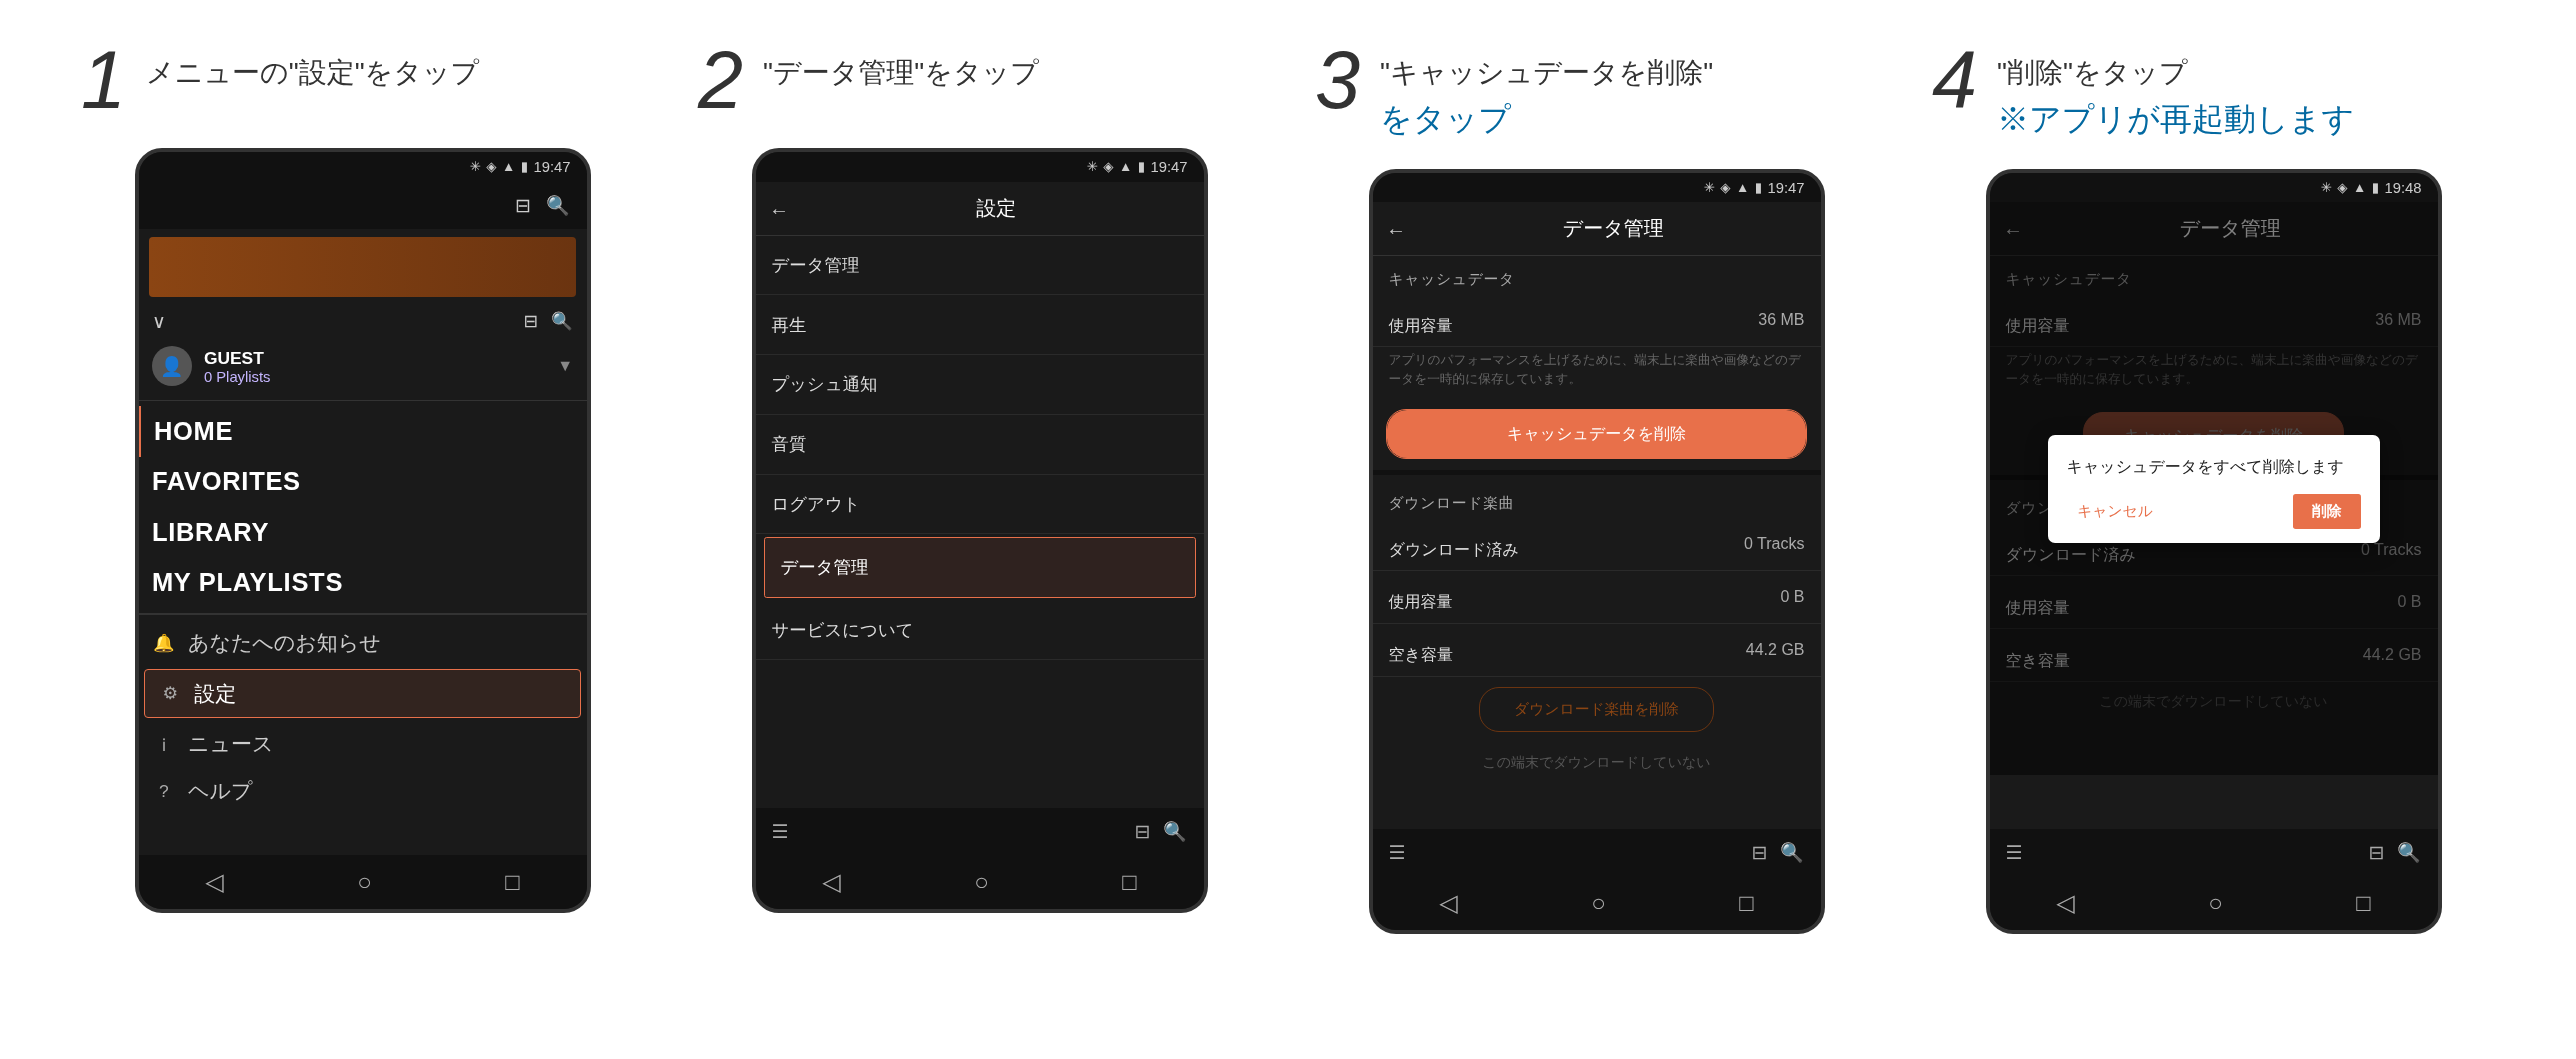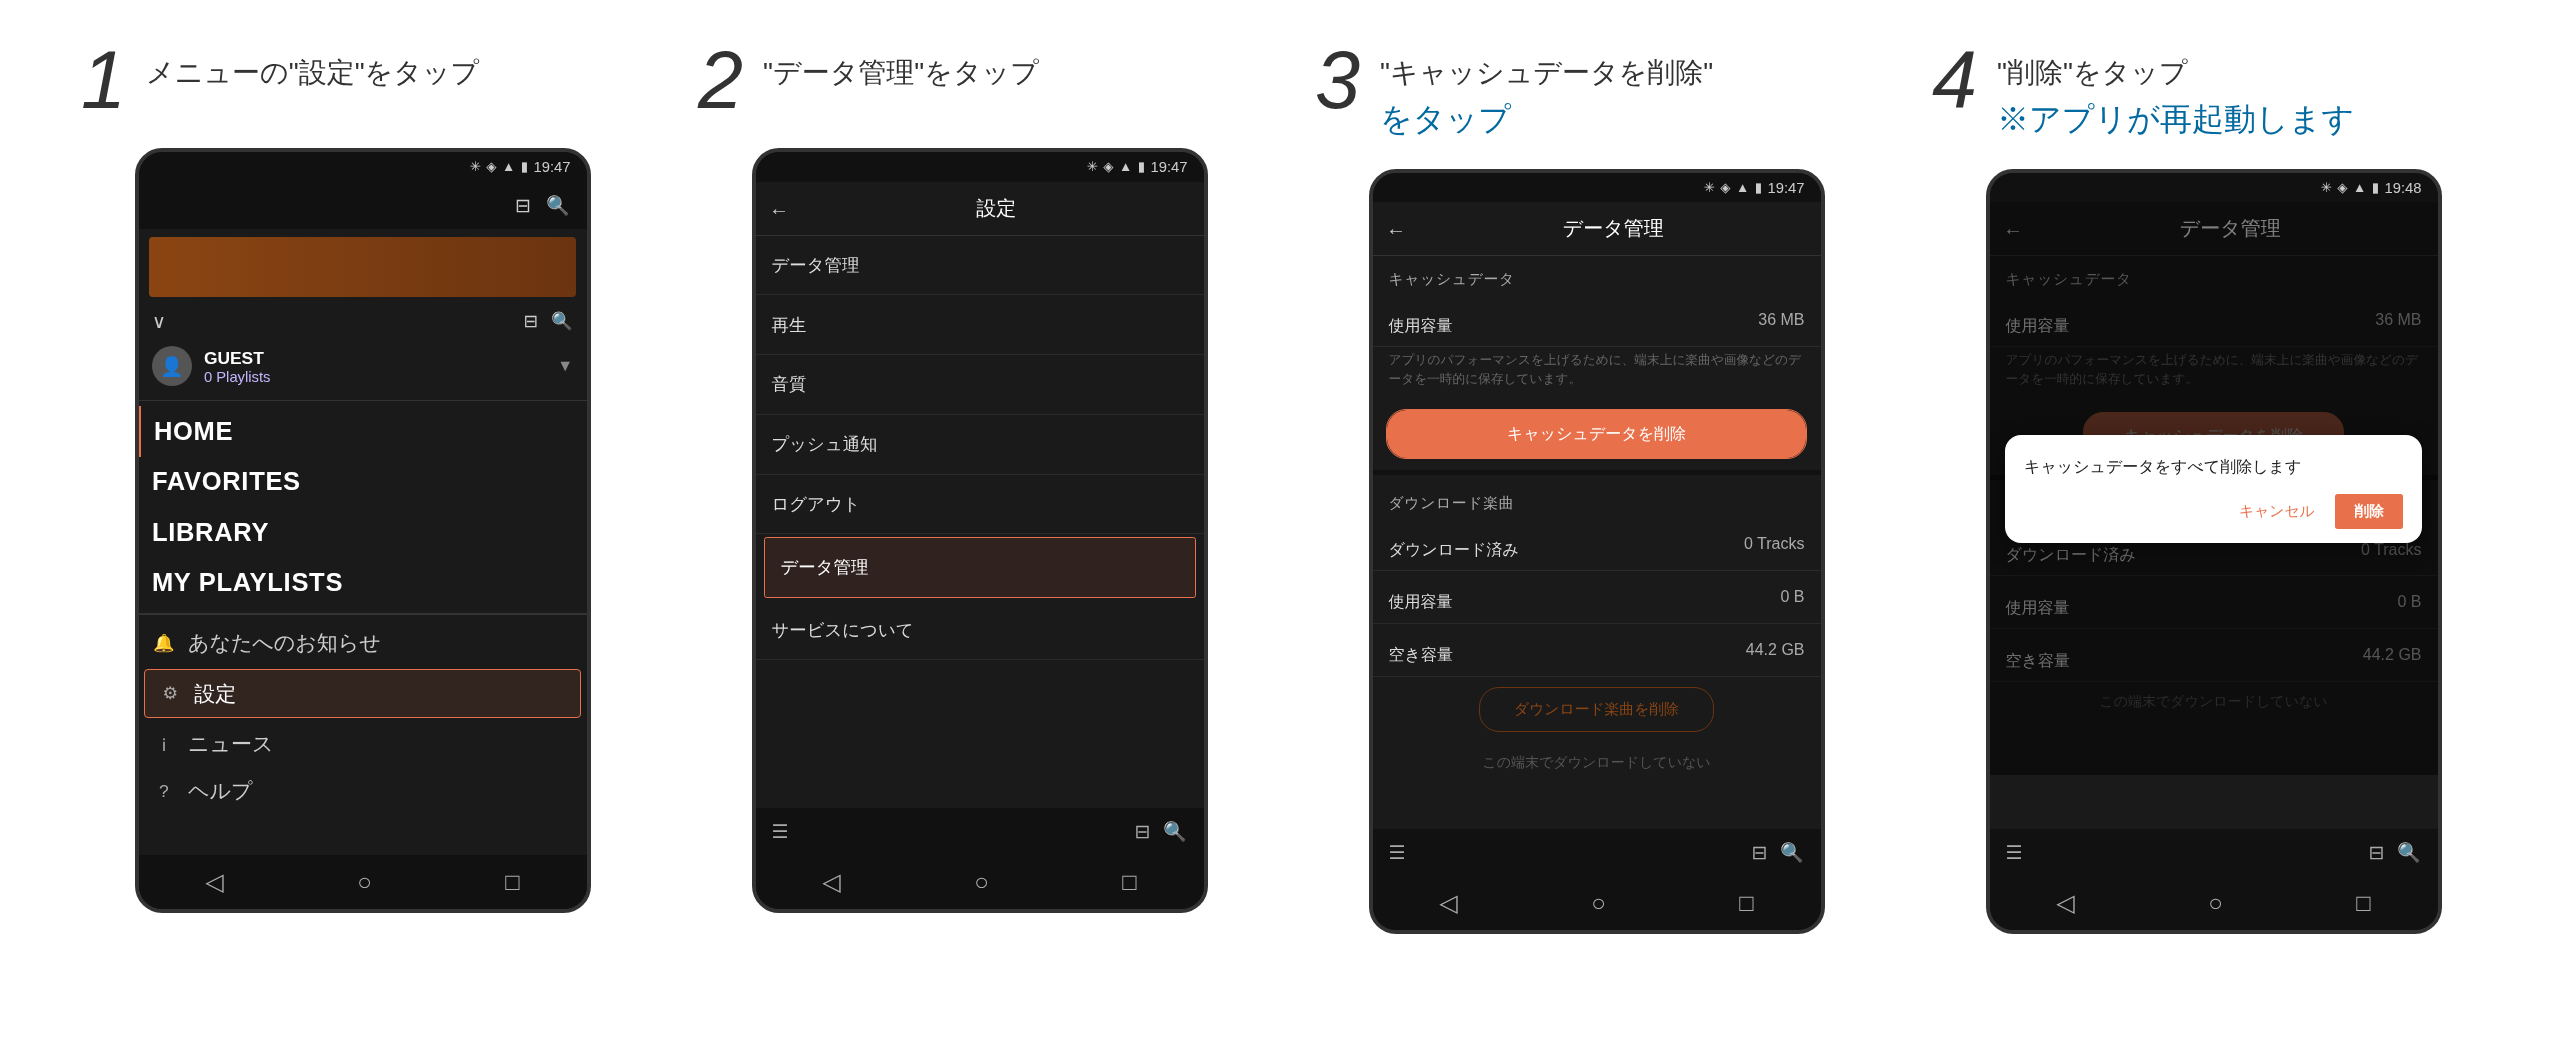--- a/index.html
+++ b/index.html
@@ -384,38 +384,38 @@
       bottom: 54px;
       background: rgba(0,0,0,0.5);
       display: flex;
       align-items: center;
       justify-content: center;
       z-index: 10;
     }
 
     .dialog-box {
       background: #fff;
-      border-radius: 16px;
+      border-radius: 7px;
       padding: 21.5px 19px 13.4px;
-      width: 417px;
+      width: 332px;
       box-shadow: 0 5.4px 21.5px rgba(0,0,0,0.4);
     }
 
     .dialog-title {
       color: #222;
       font-size: 16px;
       font-weight: 500;
       margin-bottom: 16px;
       line-height: 1.4;
     }
 
     .dialog-actions {
       display: flex;
-      justify-content: flex-end;
-      gap: 10px;
+      justify-content: space-between;
+      gap: 22px;
     }
 
     .dialog-cancel {
       color: #e8704a;
       font-size: 14.8px;
       background: none;
       border: none;
       padding: 6.7px 10.7px;
     }
 
@@ -564,24 +564,24 @@
 
         <div class="scrollable">
 
           <div class="settings-item">
             <span class="settings-item-label">データ管理</span>
           </div>
           <div class="settings-item">
             <span class="settings-item-label">再生</span>
           </div>
           <div class="settings-item">
+            <span class="settings-item-label">プッシュ通知</span>
+          </div>
+          <div class="settings-item">
             <span class="settings-item-label">音質</span>
-          </div>
-          <div class="settings-item">
-            <span class="settings-item-label">プッシュ通知</span>
           </div>
           <div class="settings-item">
             <span class="settings-item-label">ログアウト</span>
           </div>
 
           <div style="margin: 2.7px 8px; border: 1.3px solid #e8704a; border-radius: 2.7px; background: rgba(232,112,74,0.1);">
             <div class="settings-item" style="border:none; margin:0;">
               <span class="settings-item-label" style="color:#fff;">データ管理</span>
             </div>
           </div>

